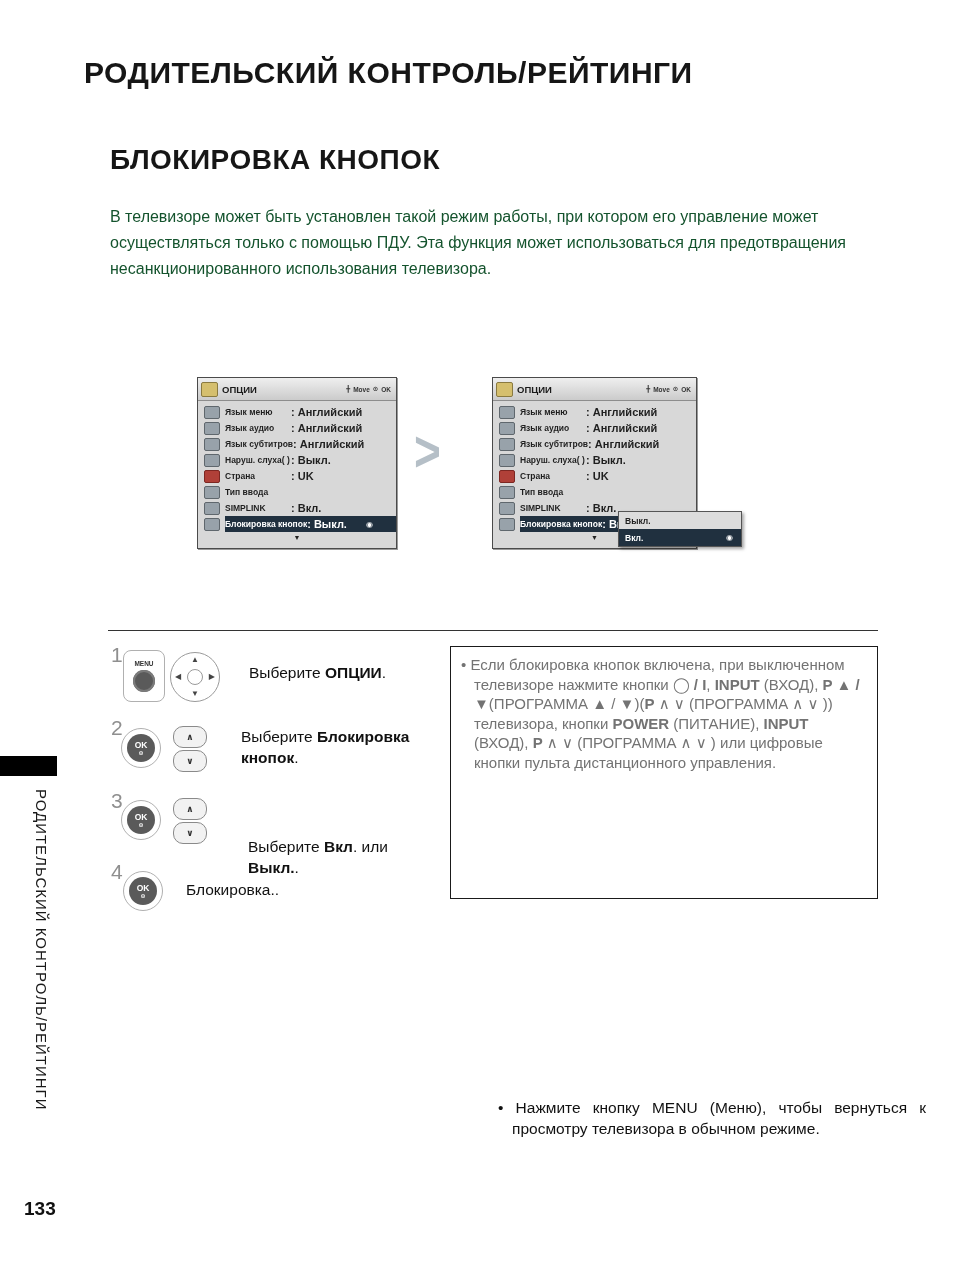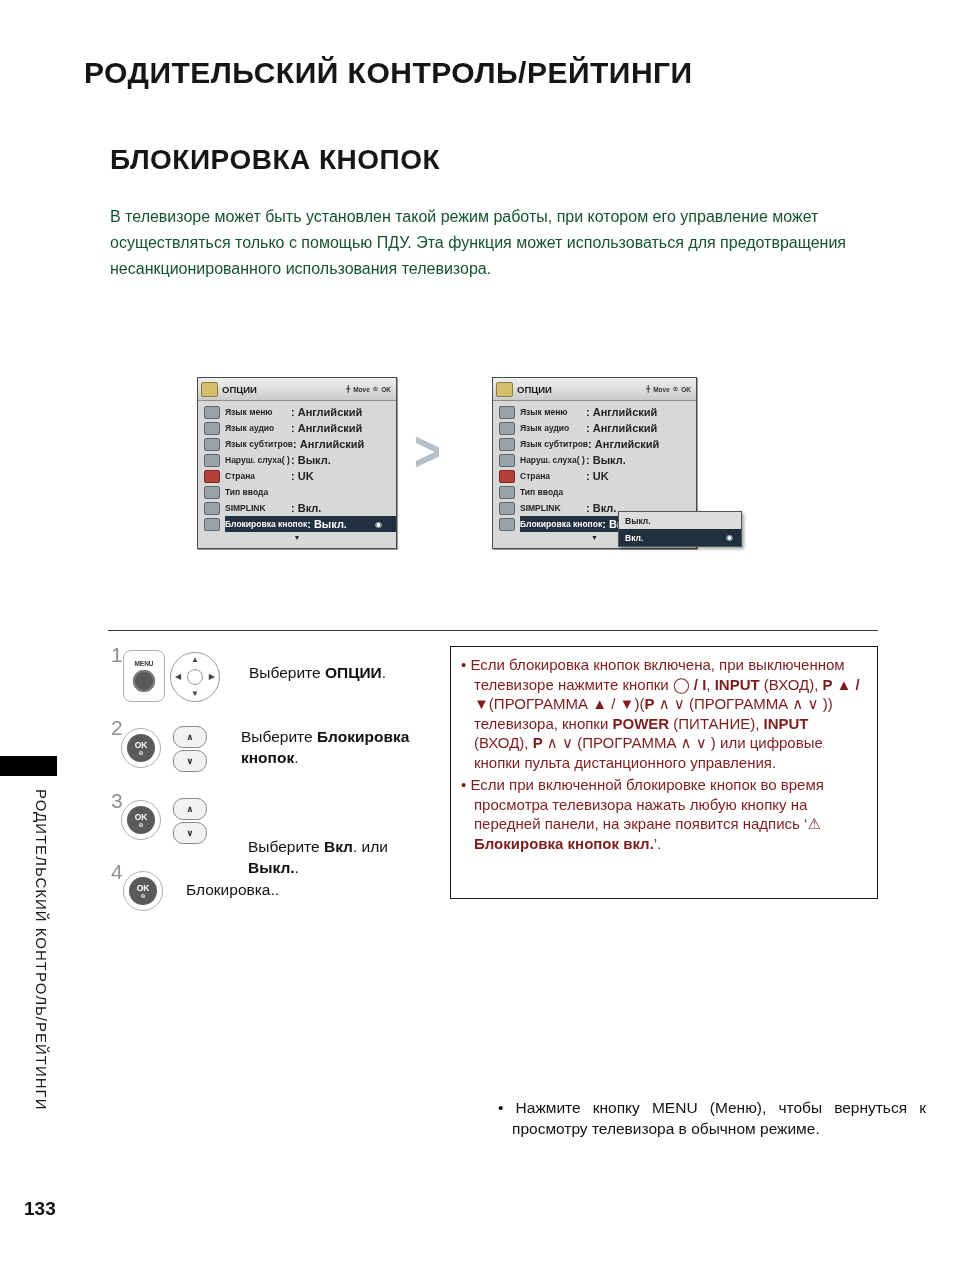--- a/index.html
+++ b/index.html
@@ -31,21 +31,21 @@
   #osd1{left:197px;top:377px;}
   #osd2{left:492px;top:377px;width:203px;}
   .osd-header{
     height:22px;display:flex;align-items:center;gap:4px;padding:0 5px 0 3px;
     background:linear-gradient(#efefef,#cbcbcb);border-bottom:1px solid #8d8d8d;
   }
   .osd-app-icon{width:15px;height:13px;background:#d5bf6e;border:1px solid #8a7a40;border-radius:2px;flex:none;}
   .osd-title{font-size:9.5px;font-weight:bold;color:#1a1a1a;}
   .osd-hdr-right{margin-left:auto;display:flex;align-items:center;gap:3px;font-size:6.5px;font-weight:bold;color:#333;}
   .osd-body{padding-top:3px;}
-  .osd-row{display:flex;align-items:center;height:16px;padding-right:12px;}
+  .osd-row{display:flex;align-items:center;height:16px;padding-right:21px;}
   .osd-row.hl{background:linear-gradient(to right,#d8d8d8 27px,#20303f 27px);}
   .osd-row.hl .osd-label,.osd-row.hl .osd-value{color:#fff;}
   .osd-icon-cell{width:27px;display:flex;justify-content:center;flex:none;}
   .osd-icon{width:14px;height:11px;background:#98a2aa;border:1px solid #5f676d;border-radius:2px;}
   .osd-body .osd-row:nth-child(5) .osd-icon{background:#b04038;border-color:#7c2722;}
   .osd-label{font-size:8.5px;font-weight:bold;color:#1f1f1f;white-space:nowrap;min-width:66px;}
   .osd-value{font-size:11px;font-weight:bold;color:#1f1f1f;white-space:nowrap;}
   .osd-sel{margin-left:auto;color:#fff;font-size:8px;padding-right:2px;}
   .osd-downarrow{text-align:center;font-size:7px;color:#222;margin-top:2px;cursor:default;}
   .osd-popup{
@@ -91,21 +91,21 @@
     width:32px;height:20px;border:1.5px solid #8a8a8a;border-radius:10px;background:#f2f2f2;
     display:flex;align-items:center;justify-content:center;font-size:9px;font-weight:bold;color:#333;
   }
   .step-text{position:absolute;font-size:15.5px;line-height:21px;color:#111;}
 
   
   .notes-box{
     position:absolute;left:450px;top:646px;width:428px;height:253px;
     border:1.5px solid #1a1a1a;padding:8px 10px;box-sizing:border-box;
   }
-  .notes-box p{margin:0 0 3px 0;font-size:15px;line-height:19.5px;color:#7f1d1d;padding-left:13px;text-indent:-13px;}
+  .notes-box p{margin:0 0 3px 0;font-size:15px;line-height:19.5px;color:#737373;padding-left:13px;text-indent:-13px;}
 
   
   .footer-notes{position:absolute;left:450px;top:1097px;width:428px;margin-left:48px;}
   .footer-notes p{margin:0;font-size:15.5px;line-height:21px;color:#111;padding-left:14px;text-indent:-14px;text-align:justify;}
 
   
   .side-tab{position:absolute;left:0;top:756px;width:57px;height:20px;background:#000;}
   .side-vertical{
     position:absolute;left:33px;top:789px;writing-mode:vertical-rl;
     font-size:15px;letter-spacing:1px;color:#1a1a1a;white-space:nowrap;
@@ -324,21 +324,20 @@
   <div class="btn-ok" style="left:123px;top:871px;">
     <span class="inner">
       <span>OK</span>
       <span class="sub">⊙</span>
     </span>
   </div>
   <div class="step-text" style="left:186px;top:879px;"><span>Блокировка..</span></div>
 
   <div class="notes-box">
     <p><span>•</span> <span><span>Если блокировка кнопок включена, при выключенном телевизоре нажмите кнопки </span><span class="b">◯ / I</span><span>, </span><span class="b">INPUT</span><span> (ВХОД), </span><span class="b">P ▲ / ▼</span><span>(ПРОГРАММА ▲ / ▼)(</span><span class="b">P</span><span> ∧ ∨ (ПРОГРАММА ∧ ∨ )) телевизора, кнопки </span><span class="b">POWER</span><span> (ПИТАНИЕ), </span><span class="b">INPUT</span><span> (ВХОД), </span><span class="b">P</span><span> ∧ ∨ (ПРОГРАММА ∧ ∨ ) или цифровые кнопки пульта дистанционного управления.</span></span></p>
-    <p><span>•</span> <span><span>Если при включенной блокировке кнопок во время просмотра телевизора нажать любую кнопку на передней панели, на экране появится надпись ‘</span><span>⚠ </span><span class="b">Блокировка кнопок вкл.</span><span>’.</span></span></p>
   </div>
 
   <div class="footer-notes">
     <p><span>•</span> <span><span>Нажмите кнопку MENU (Меню), чтобы вернуться к просмотру телевизора в обычном режиме.</span></span></p>
   </div>
 
   <div class="side-tab"></div>
   <div class="side-vertical">РОДИТЕЛЬСКИЙ КОНТРОЛЬ/РЕЙТИНГИ</div>
   <div class="page-number">133</div>
 

